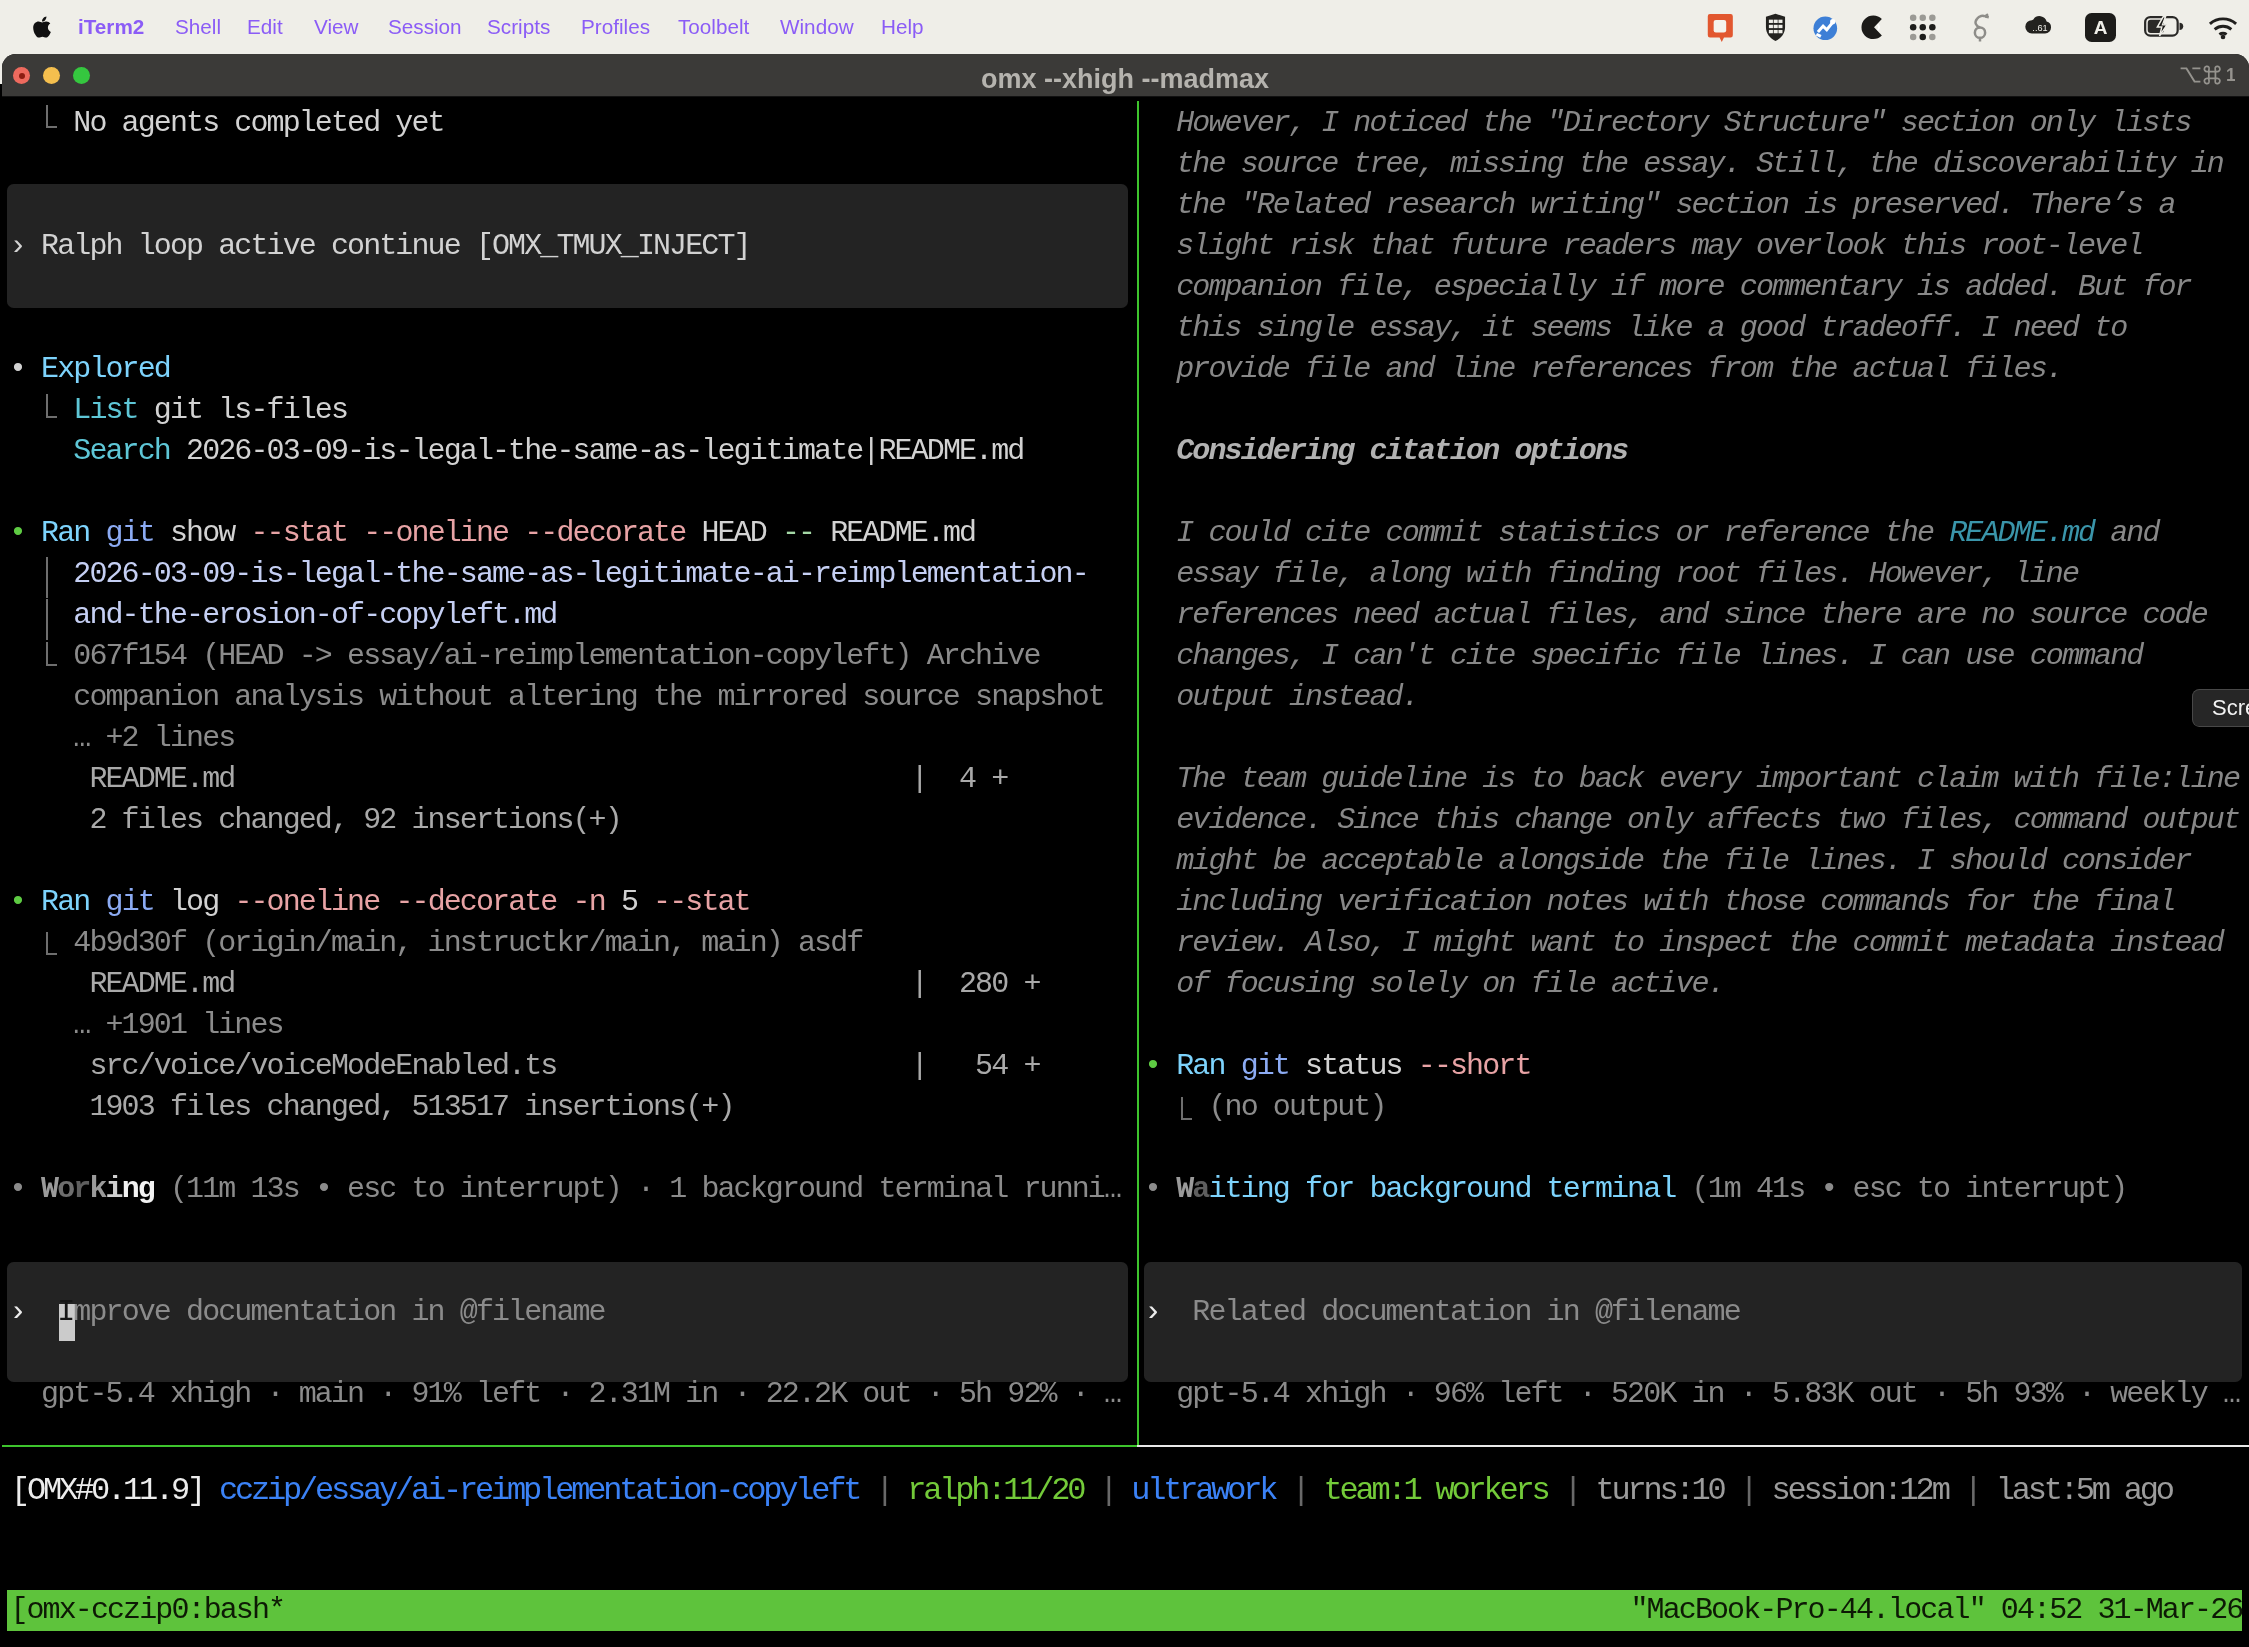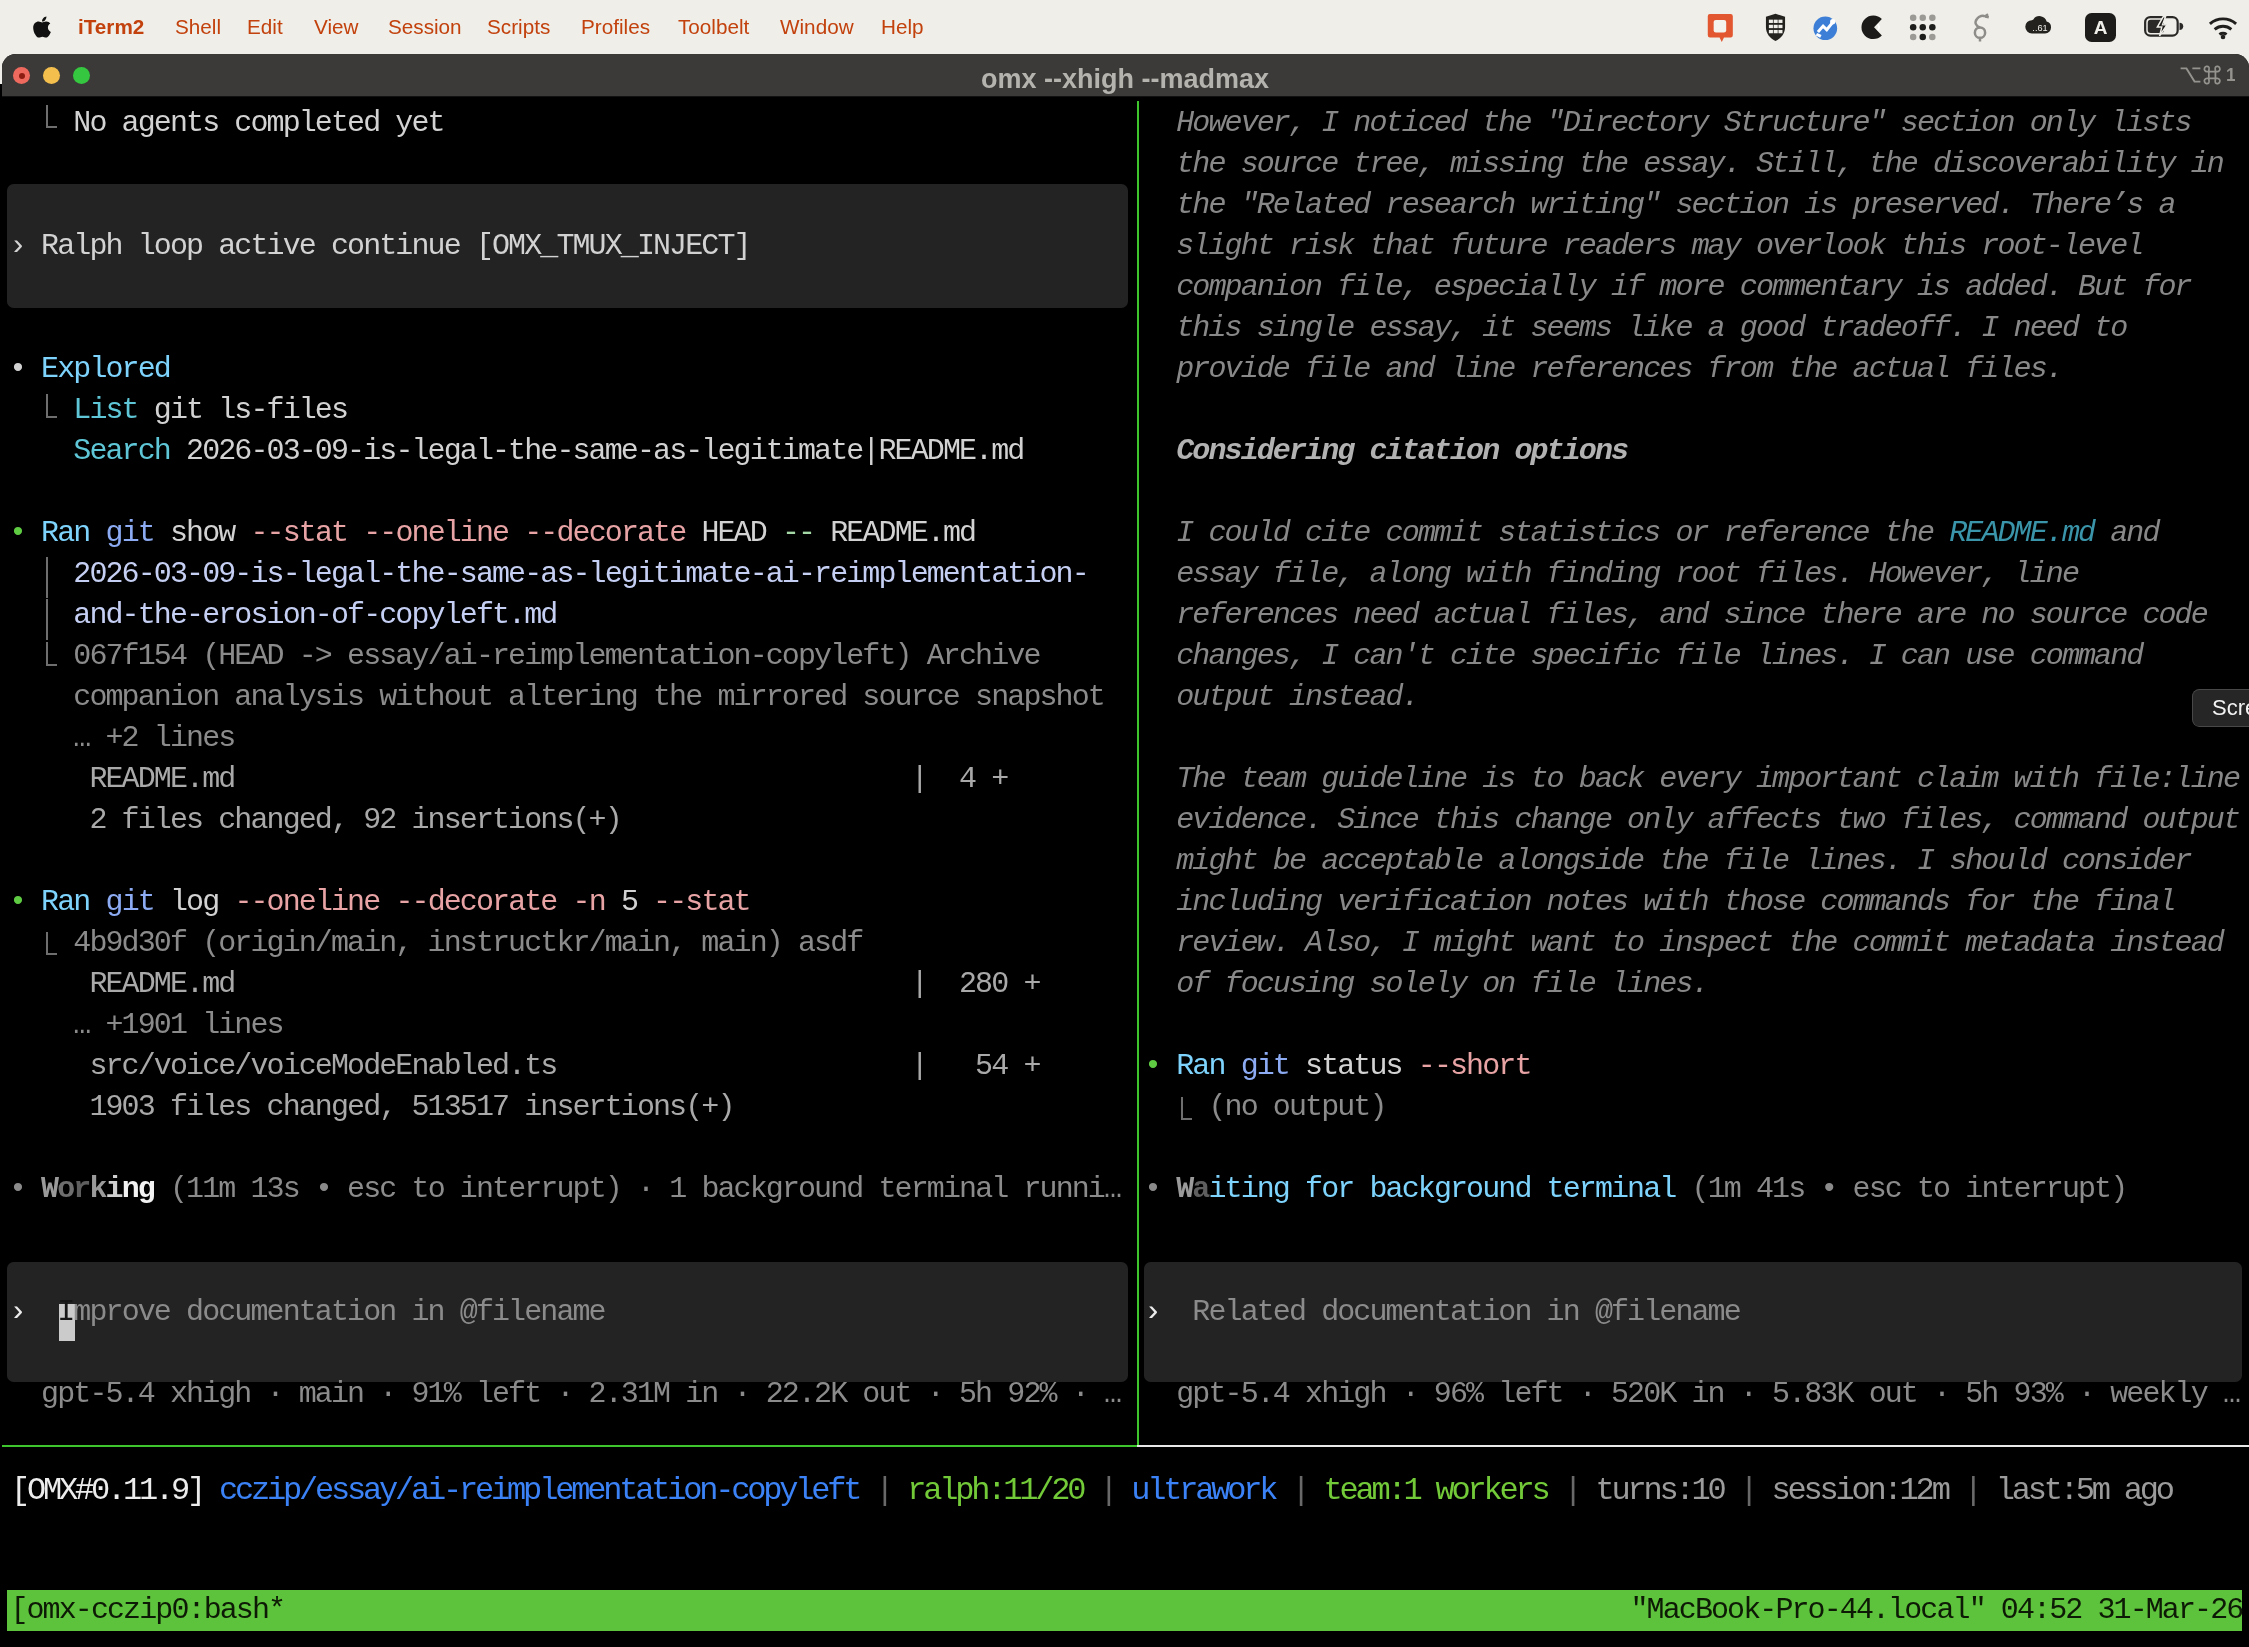--- a/index.html
+++ b/index.html
@@ -1,18 +1,18 @@
 <!DOCTYPE html>
 <html style="font-size:11.8px"><head><meta charset="utf-8"><style>
 *{margin:0;padding:0;box-sizing:border-box}
 html,body{width:2250px;height:1648px;background:#000;overflow:hidden;position:relative;
  font-family:"Liberation Sans",sans-serif}
 .menubar{position:absolute;left:0;top:0;width:2250px;height:54px;background:#efeee8}
 .bgstrip{position:absolute;left:0;top:54px;width:2250px;height:29.5px;background:#efeee8}
-.mi{position:absolute;top:16px;font-size:20.7px;line-height:22px;color:#c2410c}
+.mi{position:absolute;top:16px;font-size:20.7px;line-height:22px;color:#8b5cf6}
 .mi.b{font-weight:bold}
 .apple{position:absolute;left:32px;top:14.8px}
 .ic{position:absolute}
 .akey{position:absolute;left:2085px;top:12.5px;width:31px;height:29.5px;background:#1d1c1a;
  border-radius:6.6px;color:#efeee8;font-weight:bold;font-size:19px;text-align:center;line-height:29.5px}
 .window{position:absolute;left:1.5px;top:54px;width:2247px;height:1594px;background:#000;
  border-radius:14px 14px 10.3px 10.3px;overflow:hidden}
 .titlebar{position:absolute;left:0;top:0;width:100%;height:43px;background:#3b3a38;
  border-bottom:1.5px solid #111}
 .tl{position:absolute;top:13.3px;width:17px;height:17px;border-radius:50%}
@@ -223,21 +223,21 @@
   <span class="it">essay file, along with finding root files. However, line</span>
   <span class="it">references need actual files, and since there are no source code</span>
   <span class="it">changes, I can't cite specific file lines. I can use command</span>
   <span class="it">output instead.</span>
 
   <span class="it">The team guideline is to back every important claim with file:line</span>
   <span class="it">evidence. Since this change only affects two files, command output</span>
   <span class="it">might be acceptable alongside the file lines. I should consider</span>
   <span class="it">including verification notes with those commands for the final</span>
   <span class="it">review. Also, I might want to inspect the commit metadata instead</span>
-  <span class="it">of focusing solely on file lines.</span>
+  <span class="it">of focusing solely on file active.</span>
 
 <span class="bullet">•</span> <span class="bfg">Ran</span> <span class="blue">git</span> <span class="fg">status</span> <span class="pink">--short</span>
     <span class="dim">(no output)</span>
 
 <span class="dim">•</span> <span class="sw1">W</span><span class="sw3">a</span><span class="bfg">iting for background terminal</span> <span class="dim">(1m 41s • esc to interrupt)</span>
 
 
 <span class="bright">›</span>  <span class="dim">Related documentation in @filename</span>
 
   <span class="dim">gpt-5.4 xhigh · 96% left · 520K in · 5.83K out · 5h 93% · weekly …</span></pre>

